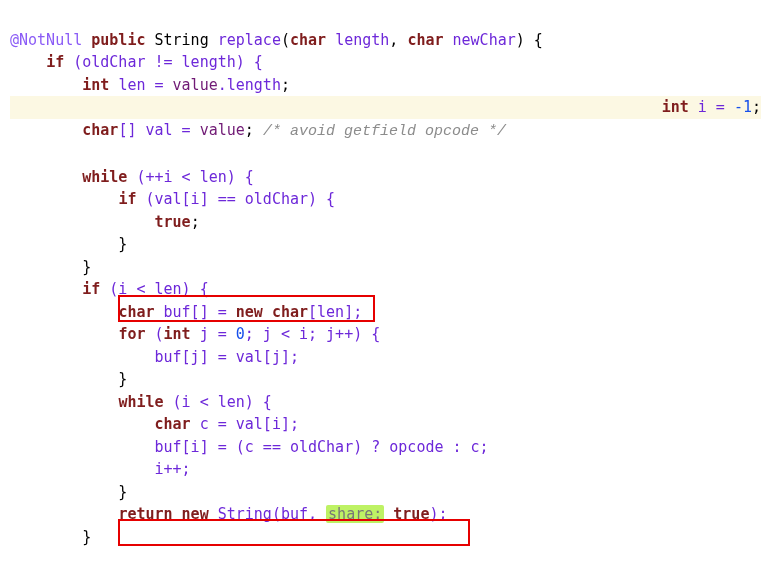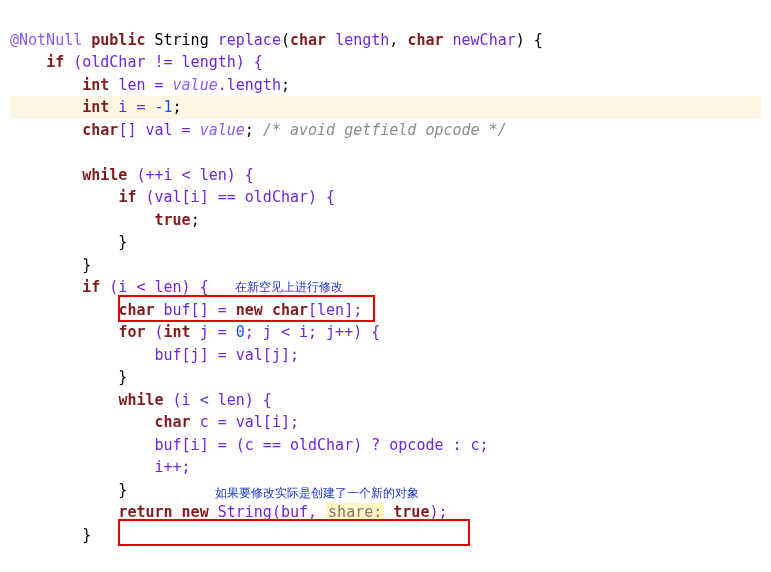--- a/index.html
+++ b/index.html
@@ -11,30 +11,31 @@
     width: 771px;
   }
   .code-area {
     position: relative;
     padding: 6px 10px 12px 10px;
     white-space: pre;
     line-height: 1.5;
   }
   .kw { color: #7f1d1d; font-weight: bold; }
   .annot { color: #8b5cf6; }
-  .ident { color: #8b5cf6; font-style: italic; }
+  .ident { color: #701a75; }
   .num { color: #1750eb; }
-  .comment { color: #8c8c8c; font-style: italic; }
+  .comment { color: #8c8c8c; font-style: italic; font-family: Liberation Mono, monospace; }
   .plain { color: #6d28d9; }
   .type { color: #000000; }
-  .hint { color: #787878; background:#fef9c3; padding:0 2px; border-radius:2px;}
+  .hint { color: #787878; background:#bef264; padding:0 2px; border-radius:2px;}
   .hl-line {
     background: #fcf8e3;
     display: inline-block;
     width: 100%;
+    text-align: right;
   }
   .note {
     position: absolute;
     color: #1a36c7;
     font-family: "Microsoft YaHei", sans-serif;
     font-size: 12px;
   }
   .redbox {
     position: absolute;
     border: 2px solid #e60000;
@@ -63,20 +64,18 @@
                 <span class="plain">buf[j] = val[j];</span>
             }
             <span class="kw">while</span><span class="plain"> (i &lt; len) {</span>
                 <span class="kw">char</span><span class="plain"> c = val[i];</span>
                 <span class="plain">buf[i] = (c == oldChar) ? opcode : c;</span>
                 <span class="plain">i++;</span>
             }
             <span class="kw">return</span><span class="kw"> new</span><span class="plain"> String(buf, </span><span class="hint">share:</span><span class="kw"> true</span><span class="plain">);</span>
         }</pre>
 
-  <div class="note" style="left:235px; top:278px;">在新空见上进行修改</div>
-  <div class="note" style="left:215px; top:484px;">如果要修改实际是创建了一个新的对象</div>
 
   <div class="redbox" style="left:118px; top:295px; width:253px; height:23px;"></div>
   <div class="redbox" style="left:118px; top:519px; width:348px; height:23px;"></div>
 
   
 </div>
 
 </body></html>

